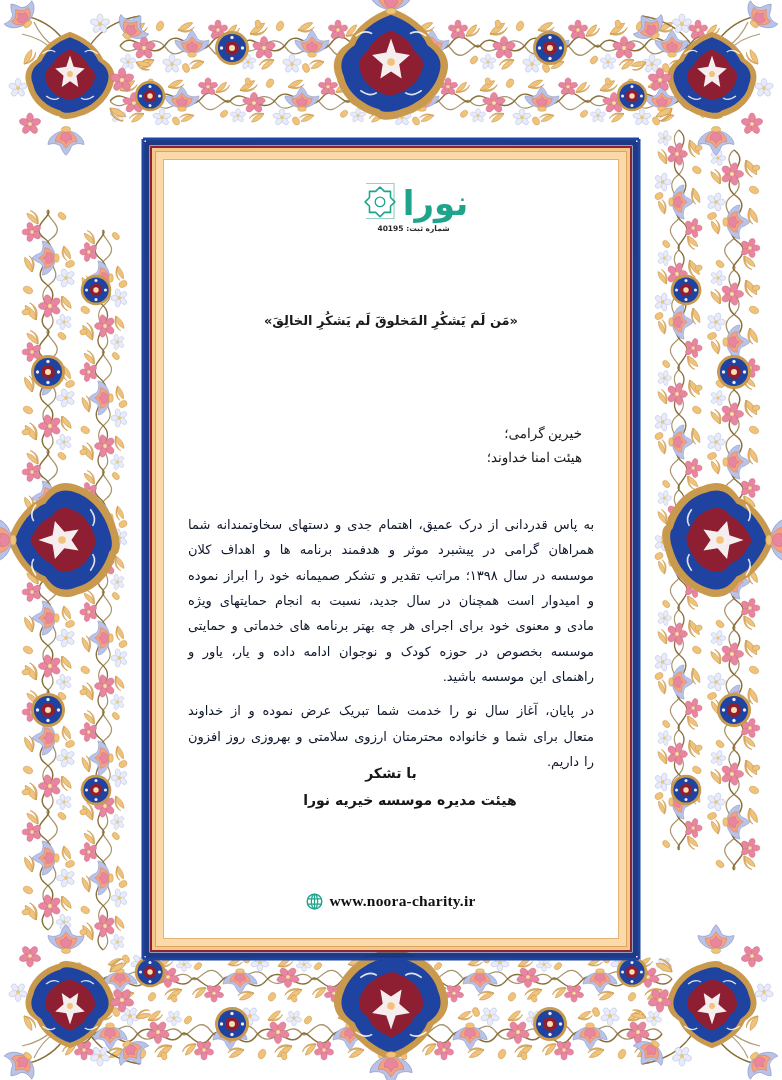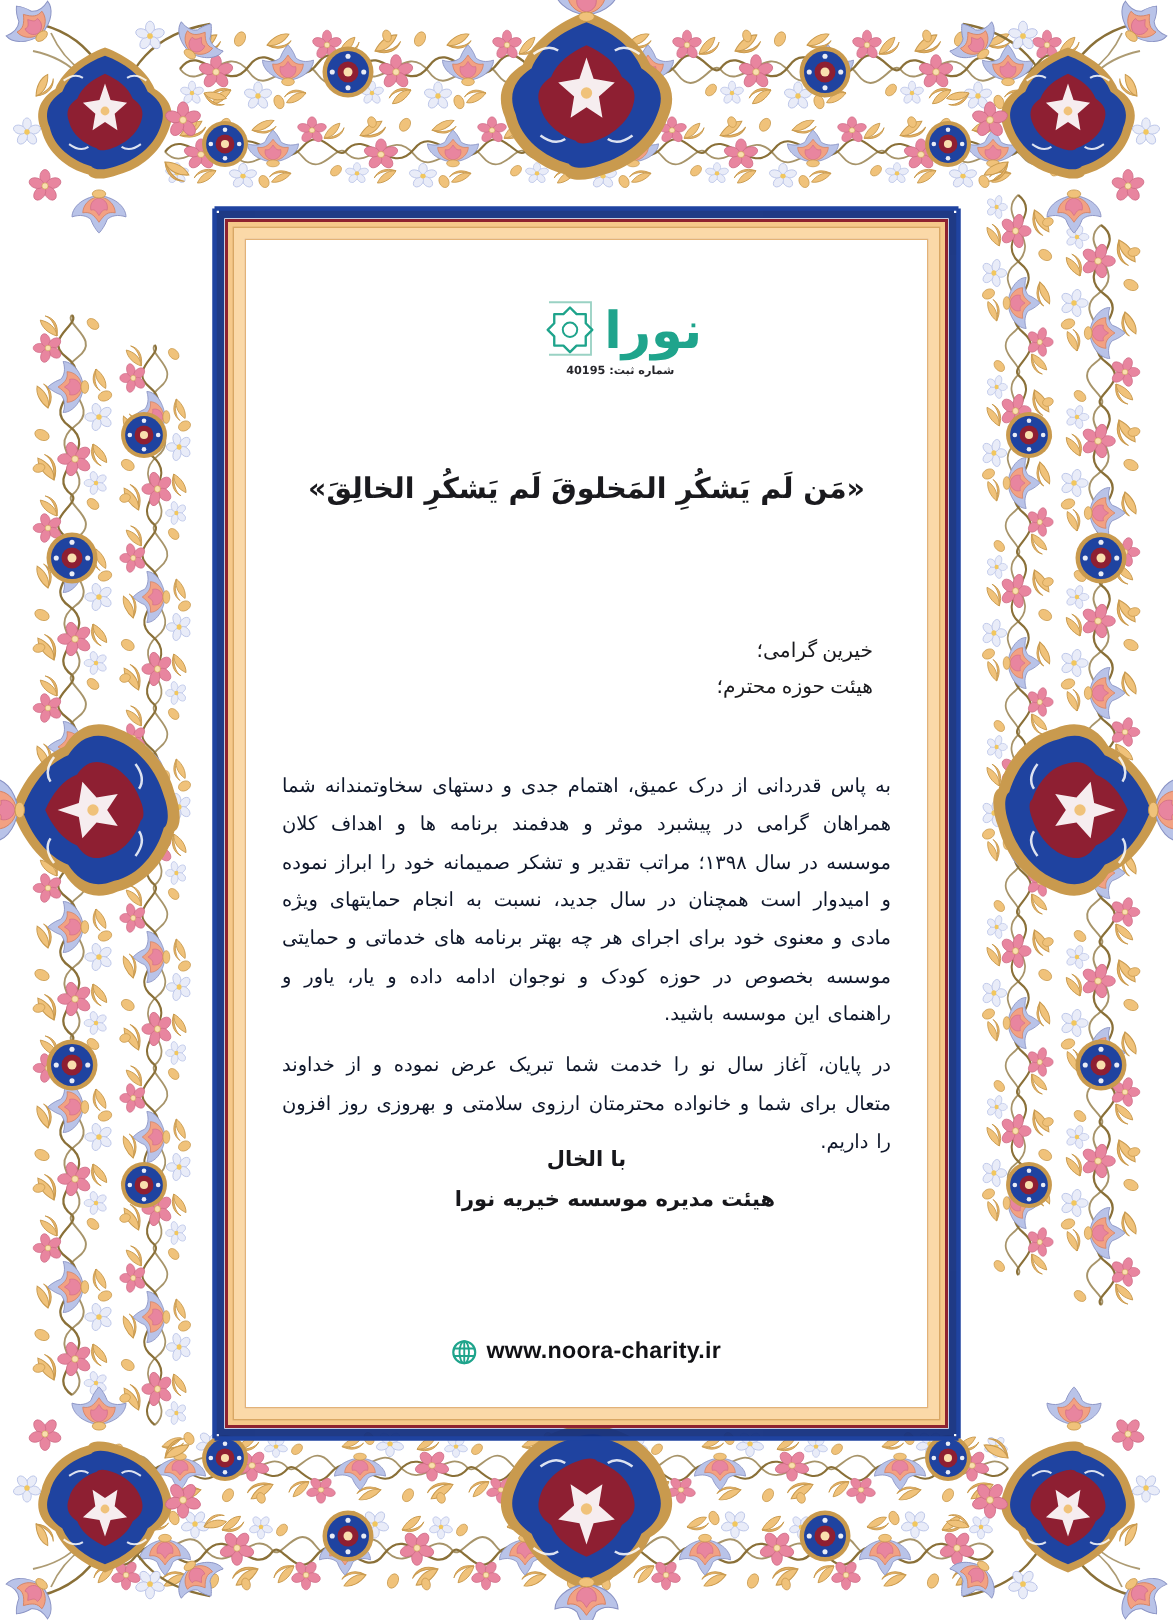--- a/index.html
+++ b/index.html
@@ -51,21 +51,21 @@
     width: 100%;
     height: 100%;
     background: #ffffff;
     border: 1px solid #e3b277;
     overflow: hidden;
   }
 
   
   #logo-block {
     position: absolute;
-    top: 26px;
+    top: 8px;
     left: 0;
     right: 0;
     text-align: center;
     margin-left: 45px;
   }
   #logo-mark-row {
     display: flex;
     justify-content: center;
     align-items: flex-end;
     gap: 2px;
@@ -105,21 +105,21 @@
     text-align: center;
     color: #1a1a1e;
   }
   #hadith-attrib {
     font-size: 13px;
     line-height: 1.6;
     font-weight: 500;
   }
   #hadith-text {
     margin-top: 5px;
-    font-size: 19px;
+    font-size: 13px;
     font-weight: bold;
     line-height: 1.6;
     letter-spacing: 0px;
   }
 
   
   #salutation-block {
     position: absolute;
     top: 262px;
     right: 36px;
@@ -179,21 +179,21 @@
     left: 0;
     right: 0;
     display: flex;
     justify-content: center;
     align-items: center;
     gap: 6px;
     direction: ltr;
   }
   #globe-icon { width: 17px; height: 17px; flex: none; }
   #url-text {
-    font-family: Liberation Sans, sans-serif;
+    font-family: Liberation Serif, serif;
     font-size: 15.5px;
     font-weight: bold;
     color: #111115;
     letter-spacing: 0.2px;
   }
 </style>
 </head>
 <body>
 
 <div id="page">
@@ -443,30 +443,30 @@
           </div>
           <div id="logo-reg">شماره ثبت: 40195</div>
         </div>
 
         <div id="hadith-block">
           <div id="hadith-text">«مَن لَم يَشكُرِ المَخلوقَ لَم يَشكُرِ الخالِقَ»</div>
         </div>
 
         <div id="salutation-block">
           <div class="salutation-line">خیرین گرامی؛</div>
-          <div class="salutation-line">هیئت حوزه محترم؛</div>
+          <div class="salutation-line">هیئت امنا خداوند؛</div>
         </div>
 
         <div id="body-block">
           <p class="body-paragraph">به پاس قدردانی از درک عمیق، اهتمام جدی و دستهای سخاوتمندانه شما همراهان گرامی در پیشبرد موثر و هدفمند برنامه ها و اهداف کلان موسسه در سال ۱۳۹۸؛ مراتب تقدیر و تشکر صمیمانه خود را ابراز نموده و امیدوار است همچنان در سال جدید، نسبت به انجام حمایتهای ویژه مادی و معنوی خود برای اجرای هر چه بهتر برنامه های خدماتی و حمایتی موسسه بخصوص در حوزه کودک و نوجوان ادامه داده و یار، یاور و راهنمای این موسسه باشید.</p>
           <p class="body-paragraph last">در پایان، آغاز سال نو را خدمت شما تبریک عرض نموده و از خداوند متعال برای شما و خانواده محترمتان ارزوی سلامتی و بهروزی روز افزون را داریم.</p>
         </div>
 
         <div id="signature-block">
-          <div id="sig-thanks">با الخال</div>
+          <div id="sig-thanks">با تشکر</div>
           <div id="sig-name">هیئت مدیره موسسه خیریه نورا</div>
         </div>
 
         <div id="footer-url">
           <svg id="globe-icon" viewBox="0 0 20 20">
             <circle cx="10" cy="10" r="8.6" fill="none" stroke="#1fa48c" stroke-width="1.7"></circle>
             <ellipse cx="10" cy="10" rx="3.7" ry="8.6" fill="none" stroke="#1fa48c" stroke-width="1.5"></ellipse>
             <path d="M1.8,7 H18.2 M1.8,13 H18.2 M10,1.4 V18.6" stroke="#1fa48c" stroke-width="1.5"></path>
           </svg>
           <span id="url-text">www.noora-charity.ir</span>

